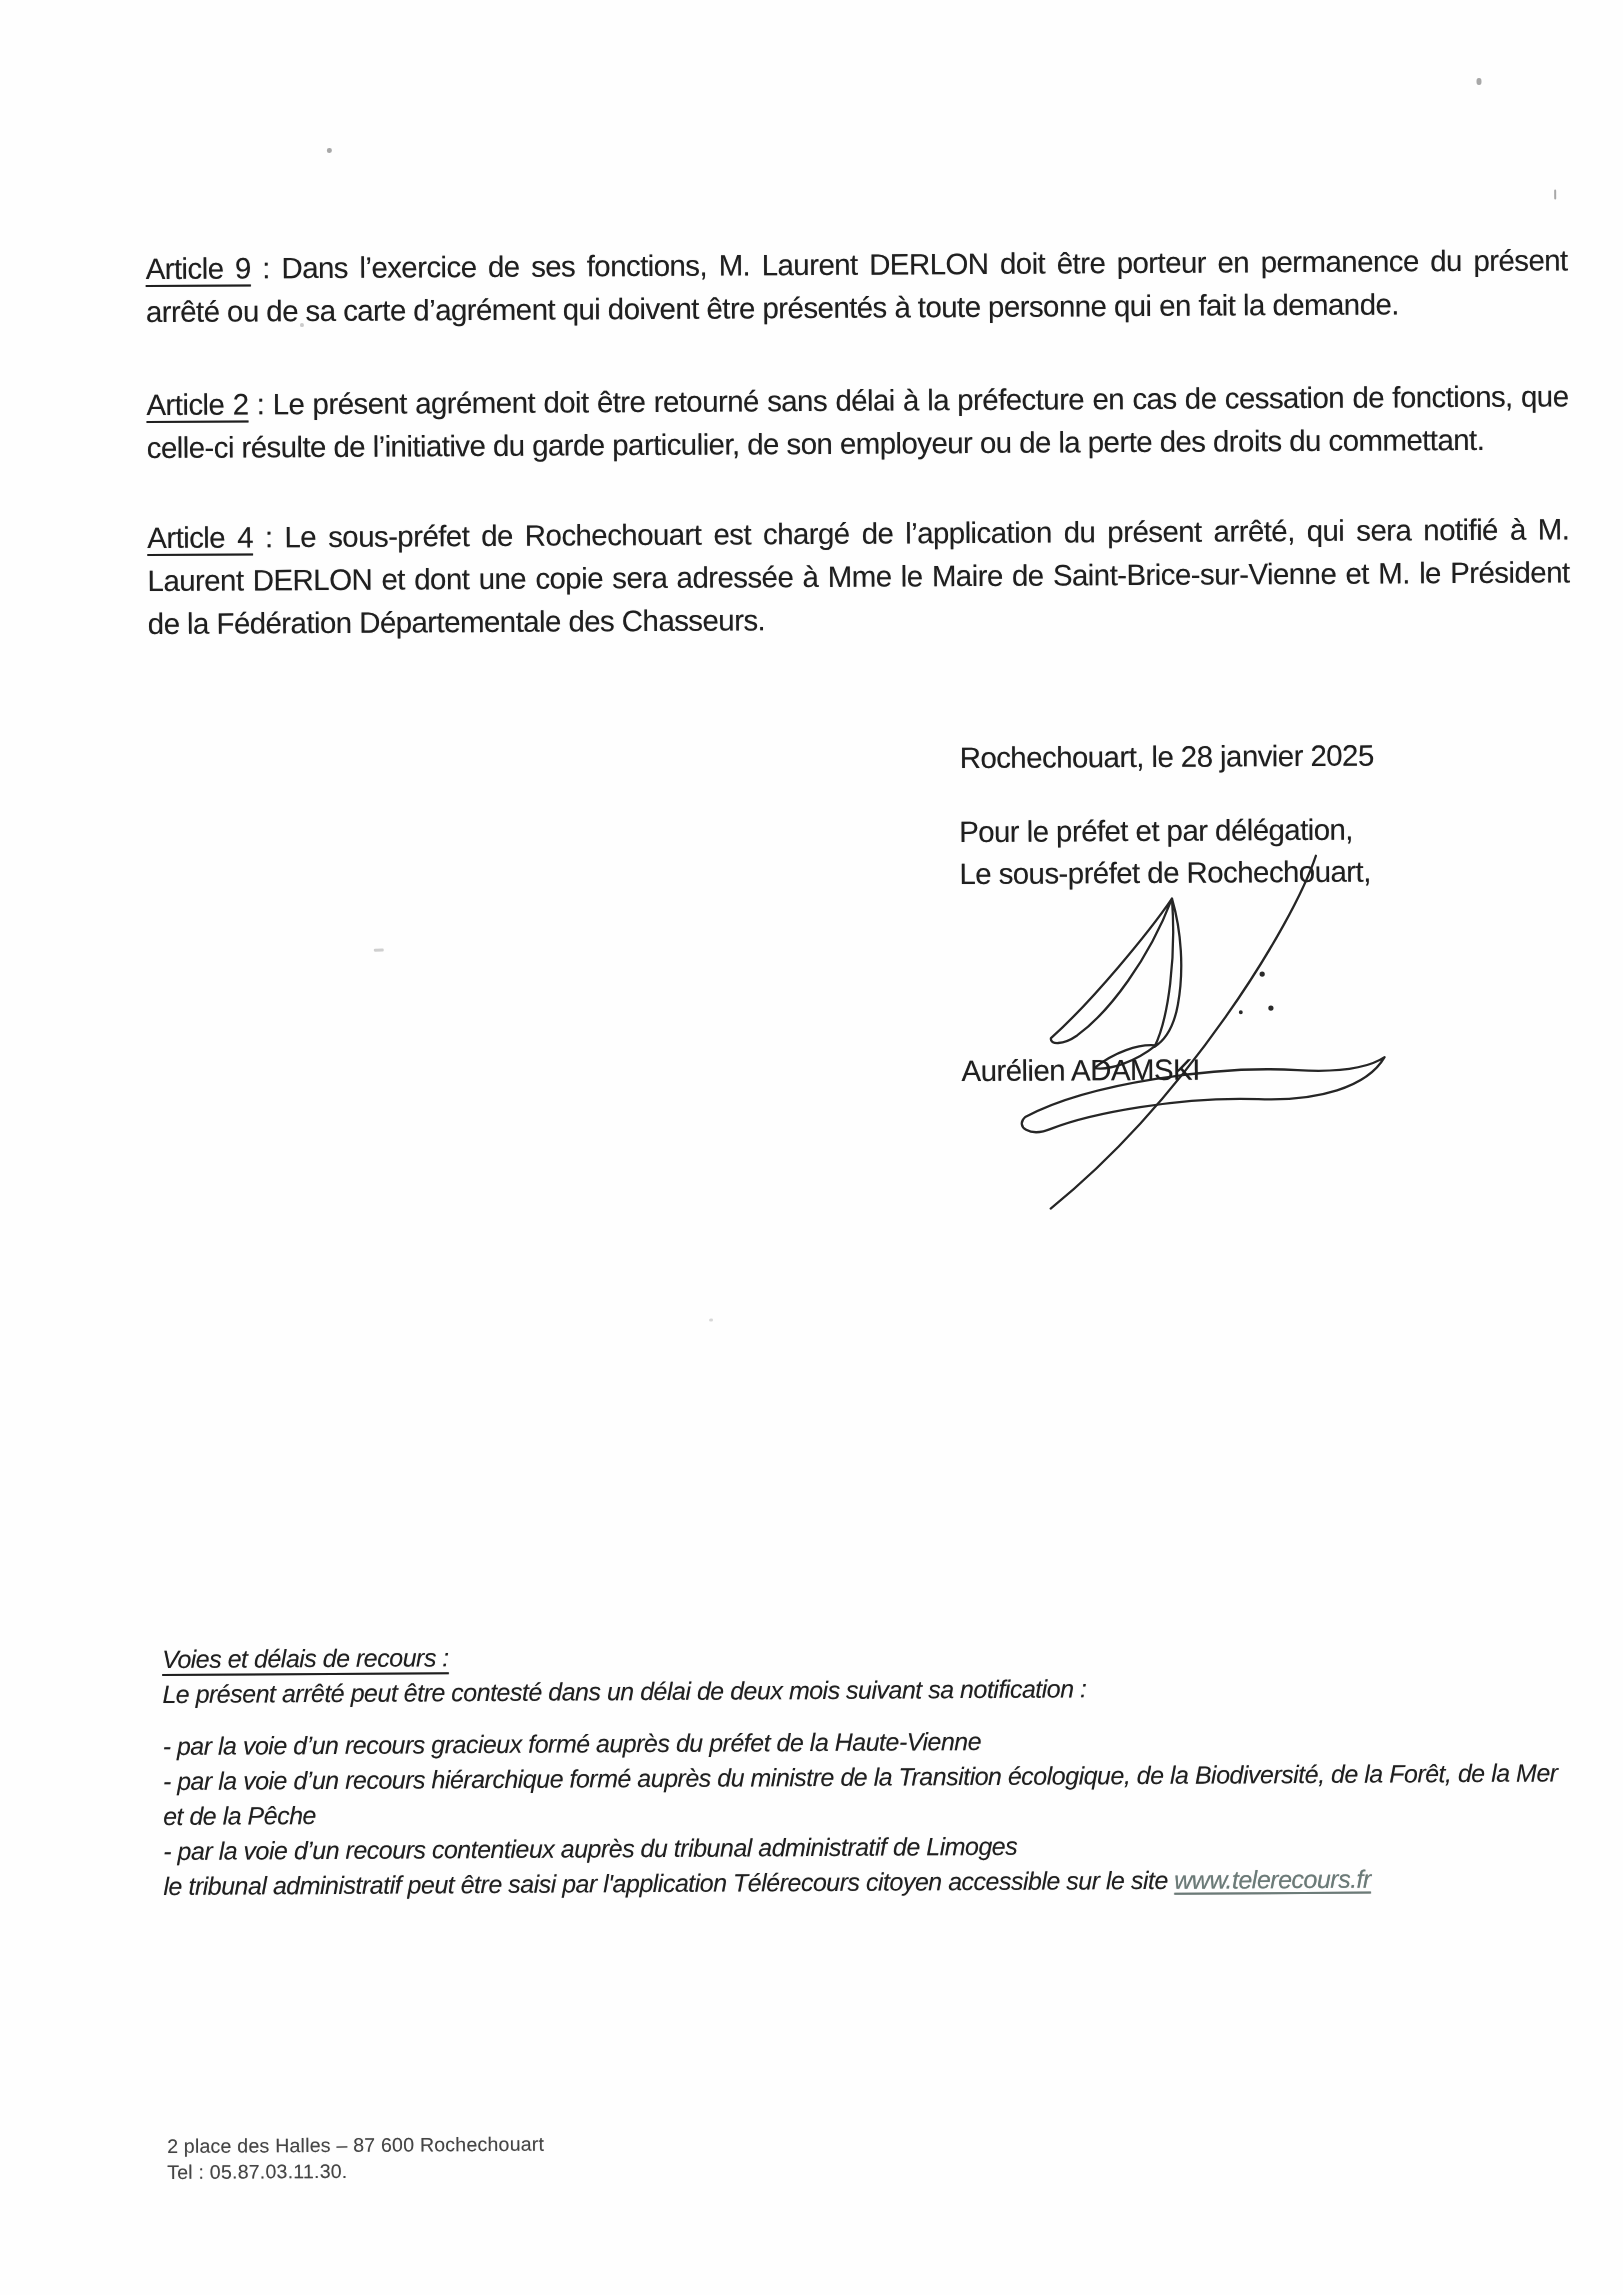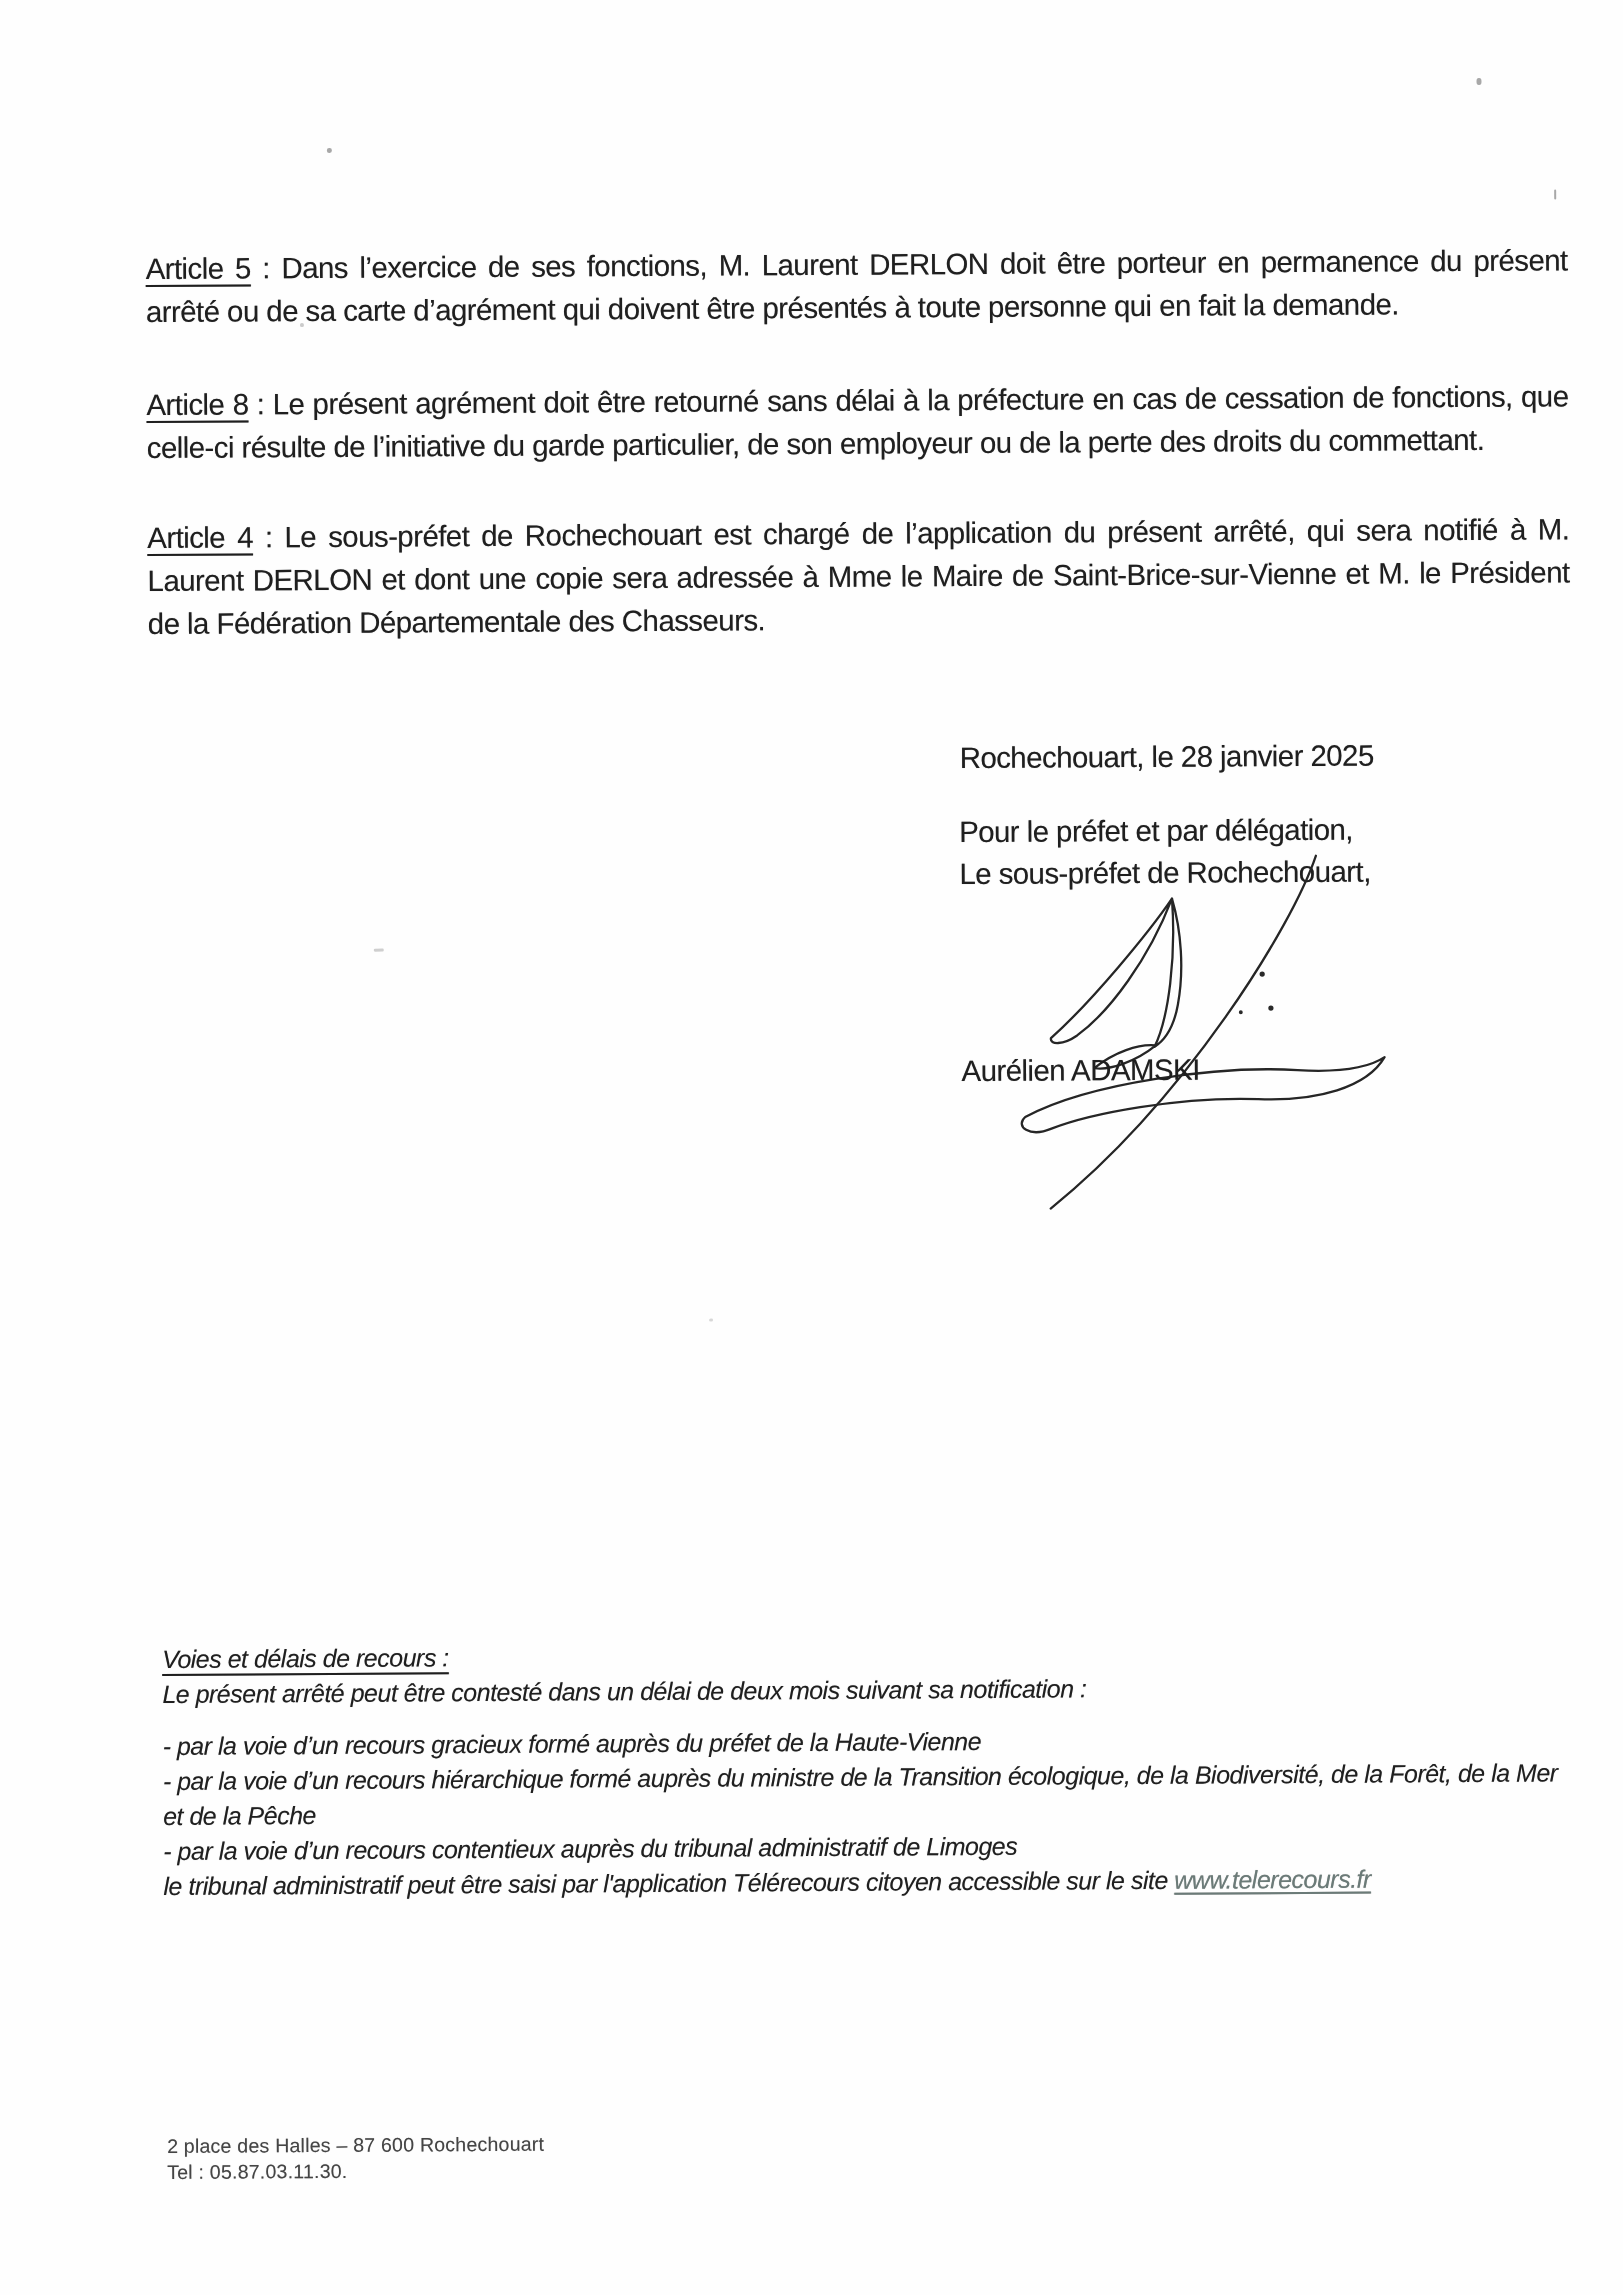--- a/index.html
+++ b/index.html
@@ -82,23 +82,23 @@
   .s4{left:305px;top:320px;width:3.9px;height:3.9px;opacity:.6;}
   .s5{left:375px;top:946px;width:9.8px;height:2.6px;border-radius:1.3px;opacity:.55;}
   .s6{left:708px;top:1318px;width:3.9px;height:3.3px;opacity:.45;}
 </style>
 </head>
 <body>
 
 <div class="page">
   <div class="tilt">
 
-    <p class="article a5"><span class="lbl">Article 5</span><span> : </span><span>Dans l’exercice de ses fonctions, M. Laurent DERLON doit être porteur en permanence du présent arrêté ou de sa carte d’agrément qui doivent être présentés à toute personne qui en fait la demande.</span></p>
+    <p class="article a5"><span class="lbl">Article 9</span><span> : </span><span>Dans l’exercice de ses fonctions, M. Laurent DERLON doit être porteur en permanence du présent arrêté ou de sa carte d’agrément qui doivent être présentés à toute personne qui en fait la demande.</span></p>
 
-    <p class="article a6"><span class="lbl">Article 8</span><span> : </span><span>Le présent agrément doit être retourné sans délai à la préfecture en cas de cessation de fonctions, que celle-ci résulte de l’initiative du garde particulier, de son employeur ou de la perte des droits du commettant.</span></p>
+    <p class="article a6"><span class="lbl">Article 2</span><span> : </span><span>Le présent agrément doit être retourné sans délai à la préfecture en cas de cessation de fonctions, que celle-ci résulte de l’initiative du garde particulier, de son employeur ou de la perte des droits du commettant.</span></p>
 
     <p class="article a7"><span class="lbl">Article 4</span><span> : </span><span>Le sous-préfet de Rochechouart est chargé de l’application du présent arrêté, qui sera notifié à M. Laurent DERLON et dont une copie sera adressée à Mme le Maire de Saint-Brice-sur-Vienne et M. le Président de la Fédération Départementale des Chasseurs.</span></p>
 
     <div class="dateline">Rochechouart, le 28 janvier 2025</div>
 
     <div class="delegation">
       <div>Pour le préfet et par délégation,</div>
       <div>Le sous-préfet de Rochechouart,</div>
     </div>
 

